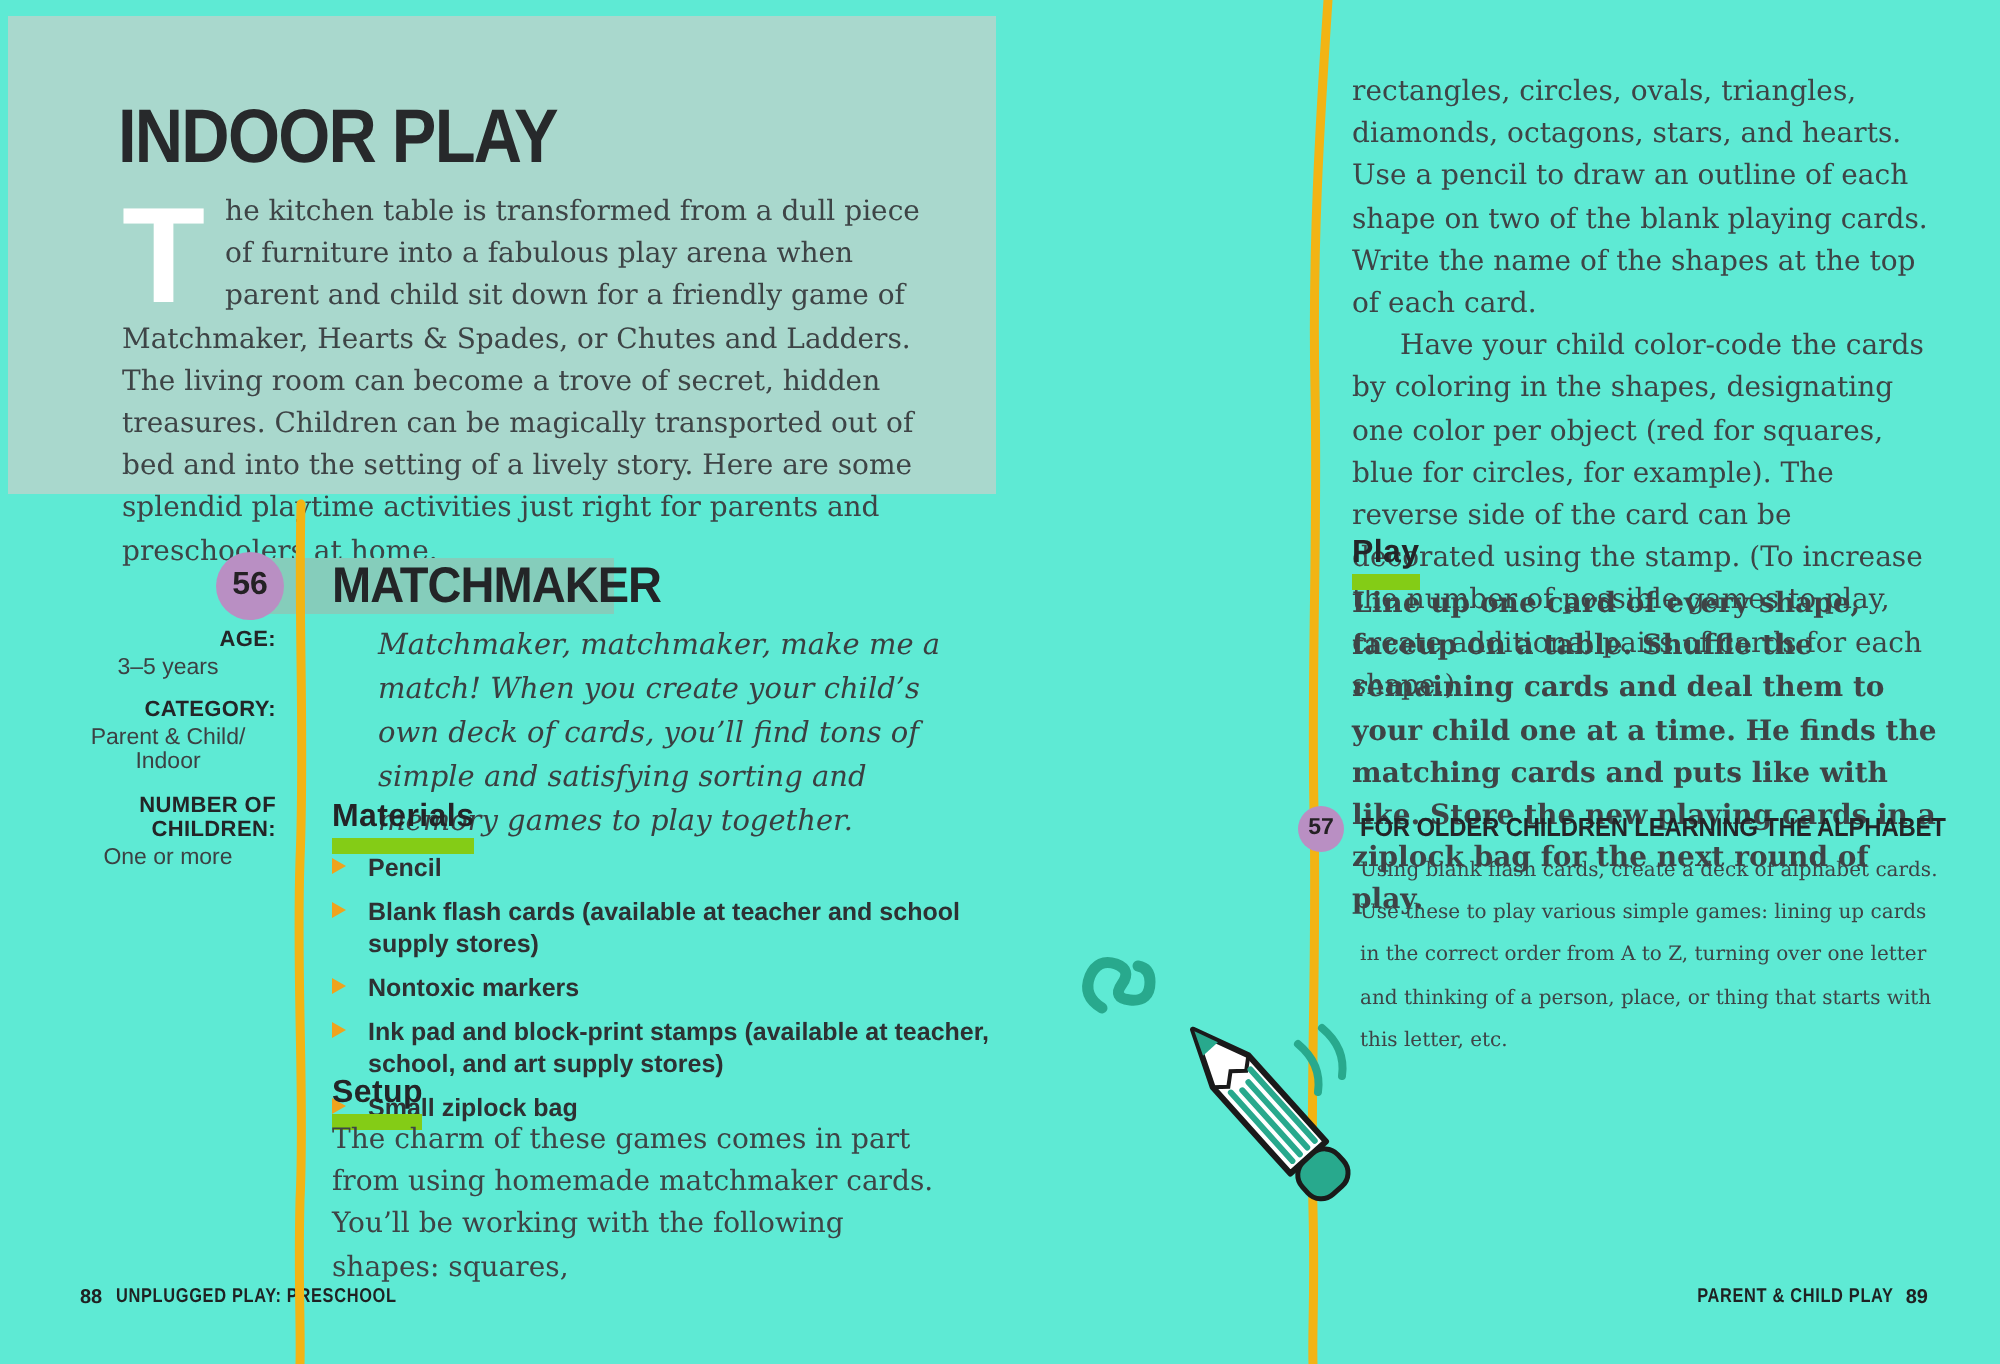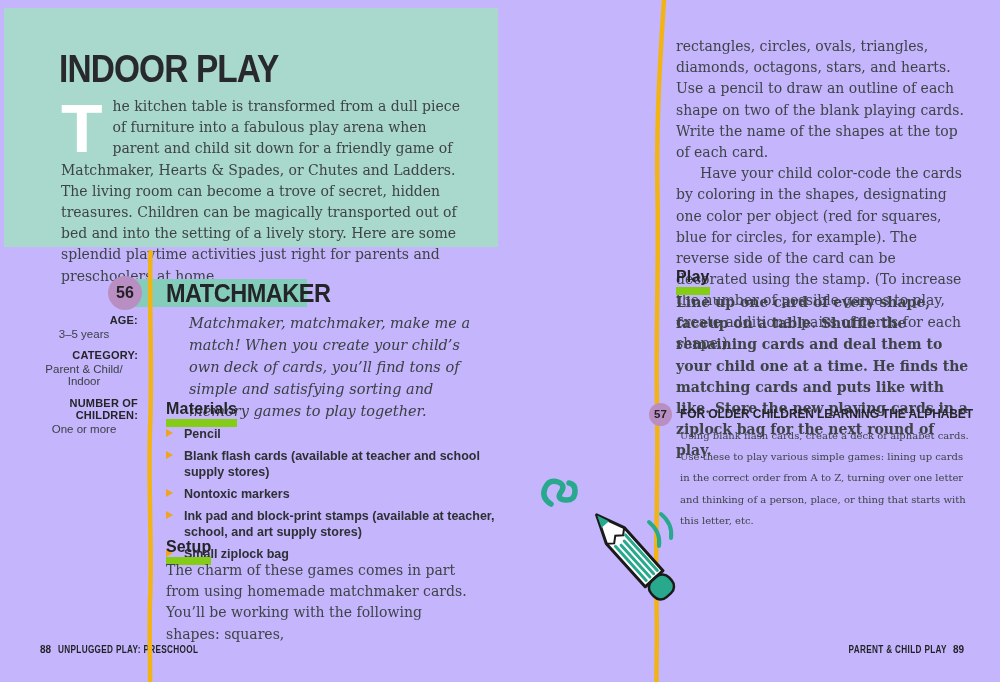--- a/index.html
+++ b/index.html
@@ -1,16 +1,16 @@
 <!DOCTYPE html>
 <html><head>
 <meta charset="utf-8">
 <style>
   html,body{margin:0;padding:0;background:#ffffff;}
-  .canvas{position:relative;width:1000px;height:682px;background:#c4b5fd;overflow:hidden;
+  .canvas{position:relative;width:1000px;height:682px;background:#5eead4;overflow:hidden;
           font-family:"Liberation Sans",sans-serif;color:#2b2d2e;}
 
   
   .header-block{position:absolute;left:4px;top:8px;width:494px;height:239px;background:#a9d8cd;}
   .header-title{position:absolute;left:55px;top:40px;font-size:38px;font-weight:700;
                 letter-spacing:-1px;color:#27292b;transform:scaleX(0.88);transform-origin:left;
                 white-space:nowrap;}
   .header-intro{position:absolute;left:57px;top:88px;width:412px;
                 font-family:"DejaVu Serif",serif;font-size:14px;line-height:21.2px;color:#3e4446;}
   .dropcap{float:left;font-family:"Liberation Sans",sans-serif;font-weight:700;

